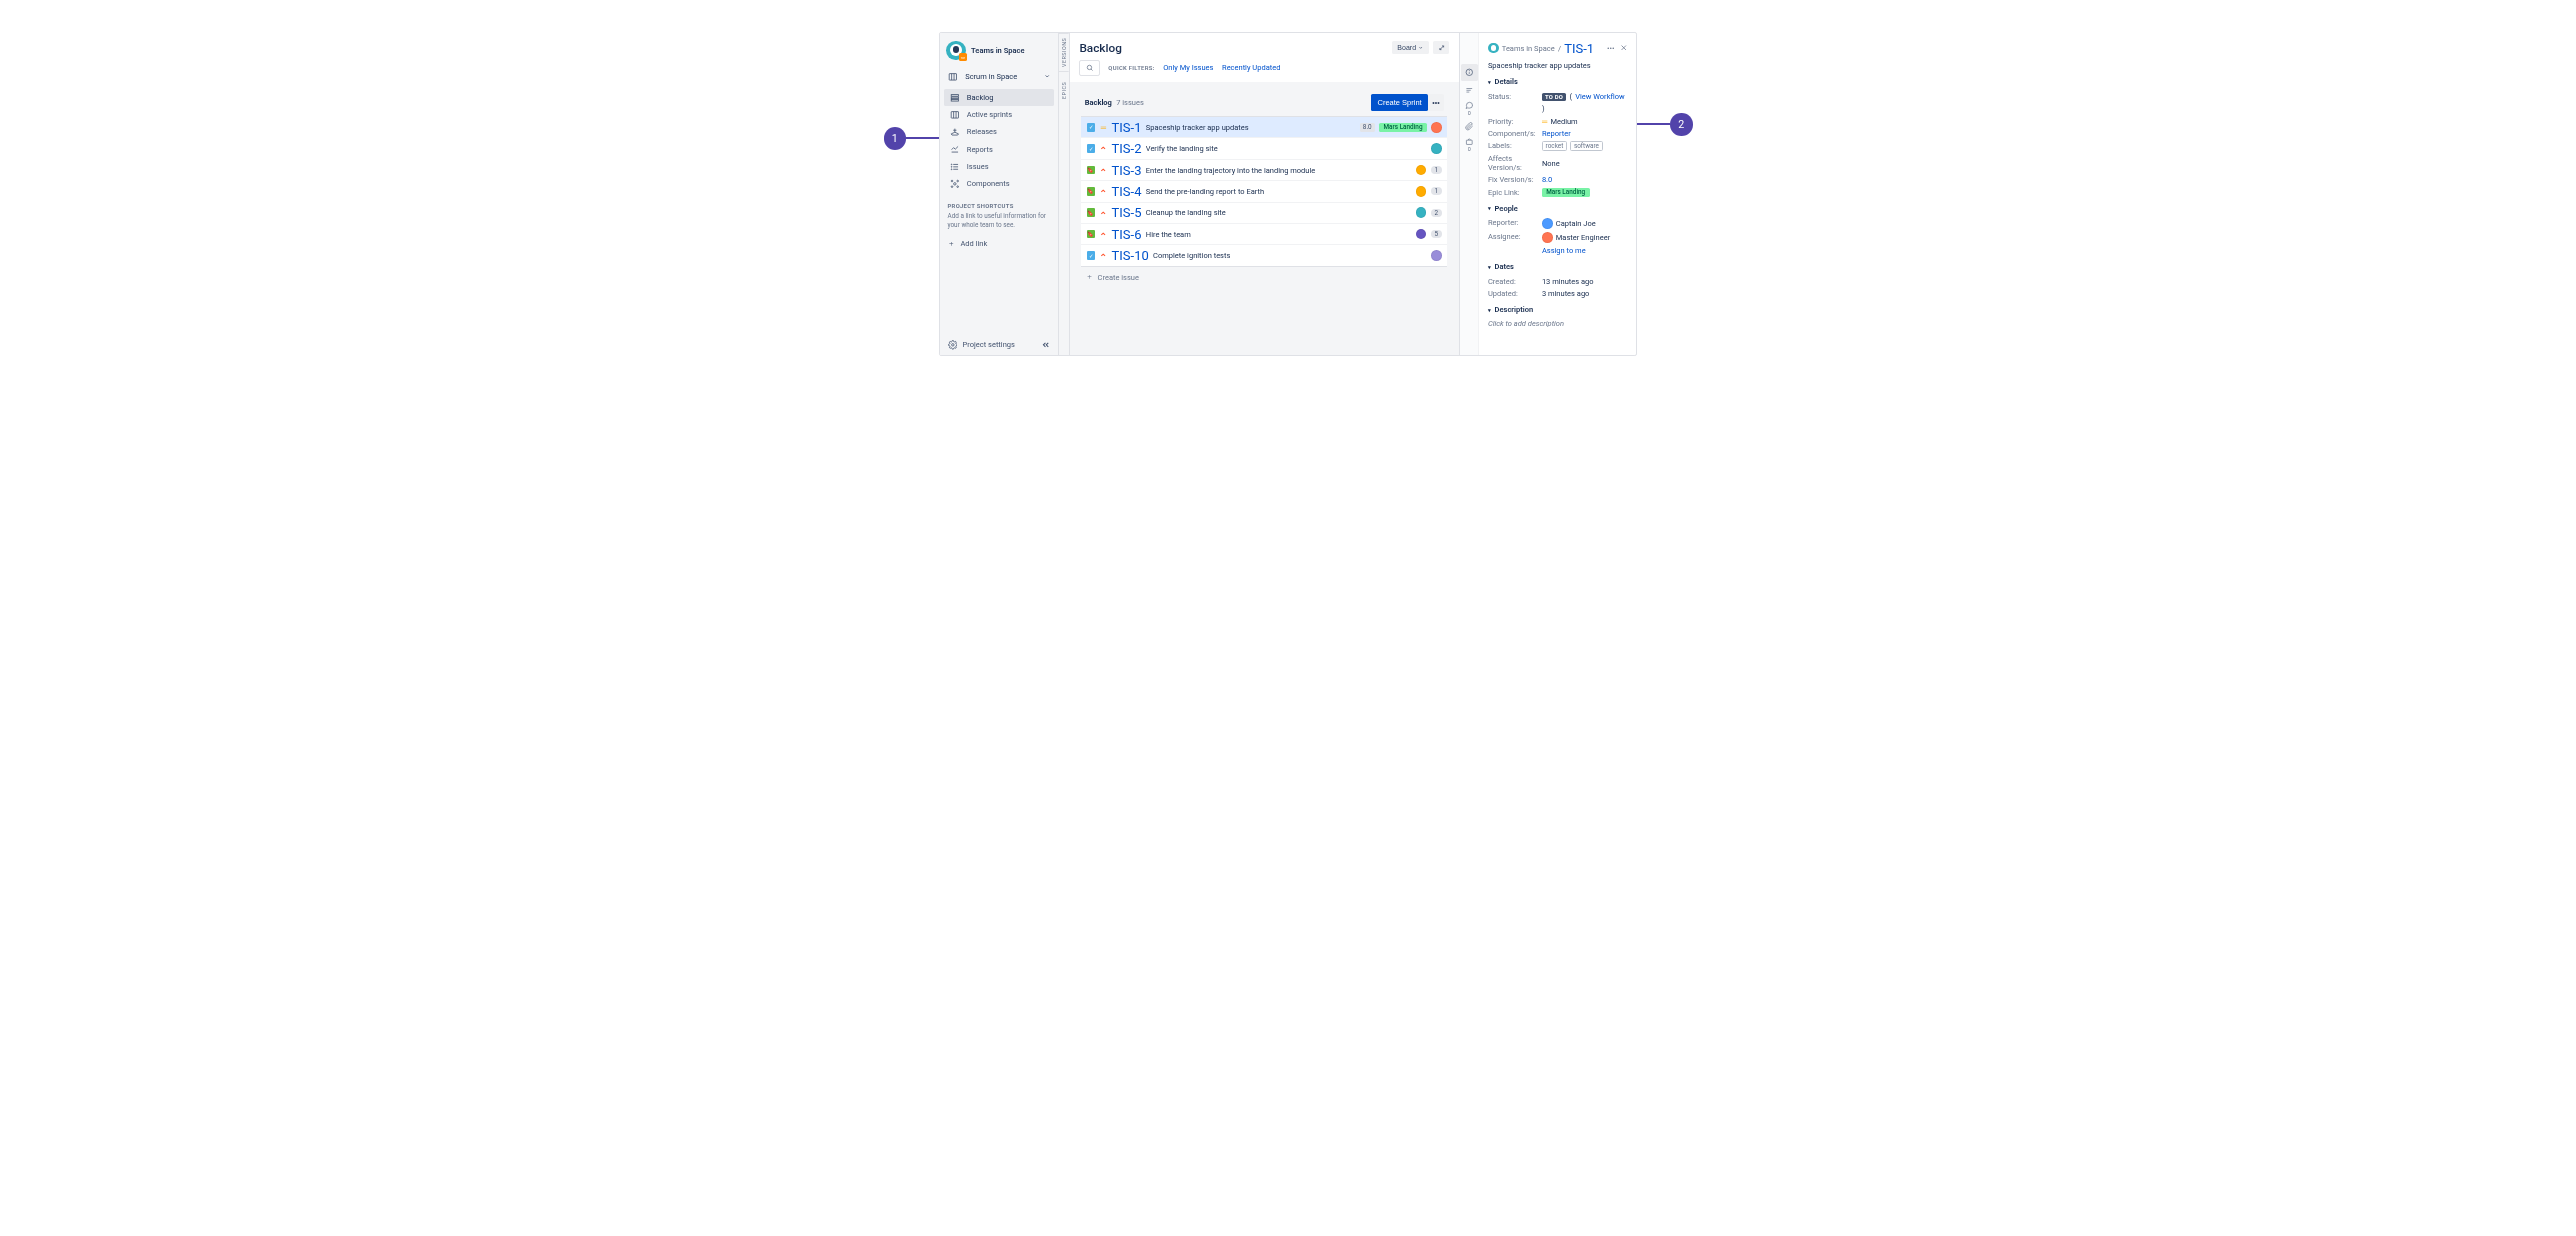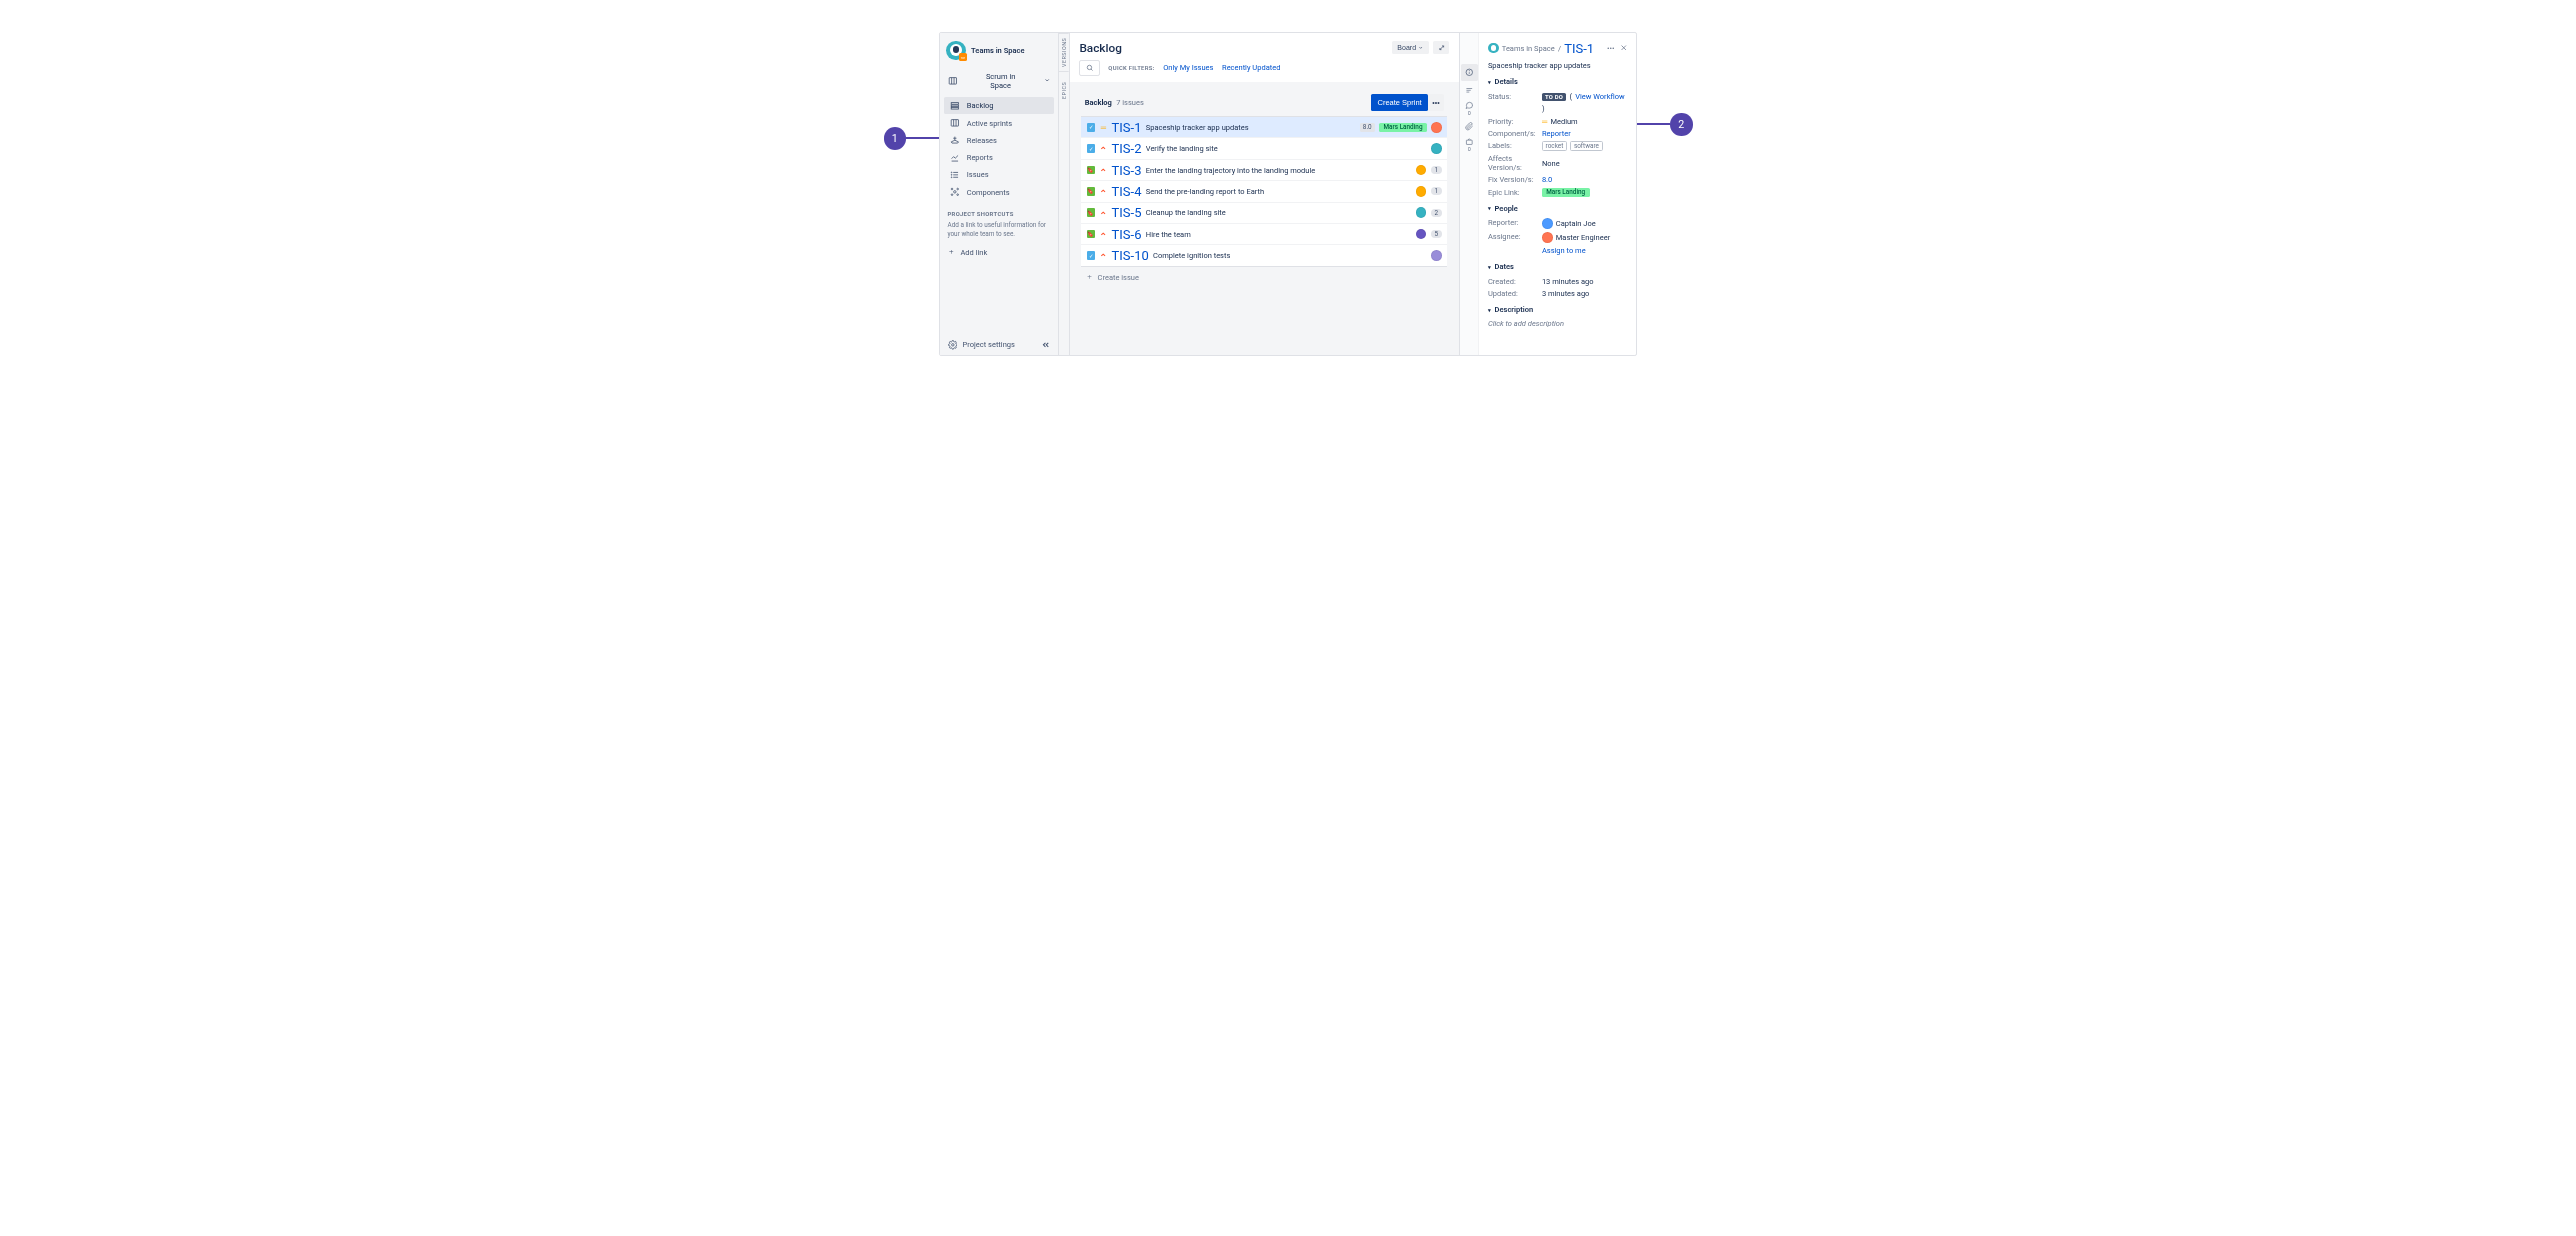--- a/index.html
+++ b/index.html
@@ -8,21 +8,21 @@
 .app { position: relative; display: flex; width: 698px; height: 324px; margin: 0 auto; border: 0.5px solid #dfe1e6; border-radius: 2.1px; overflow: hidden; background: #fff; }
 
 
 .sidebar { width: 119px; background: #f4f5f7; display: flex; flex-direction: column; border-right: 0.5px solid #dfe1e6; }
 .proj-head { display: flex; align-items: center; padding: 7.5px 5.4px 7.5px 6.4px; gap: 5.4px; }
 .proj-logo { width: 19.3px; height: 19.3px; border-radius: 50%; background: #36b2c1; display: flex; align-items: center; justify-content: center; position: relative; }
 .proj-logo::before { content: ""; width: 11.8px; height: 11.8px; background: #fff; border-radius: 50%; }
 .proj-logo::after { content: ""; position: absolute; width: 6.4px; height: 6.4px; background: #253858; border-radius: 50%; top: 5.9px; }
 .proj-logo .badge-dot { position: absolute; bottom: -1.1px; right: -1.1px; width: 7.5px; height: 7.5px; background: #ff8b00; border-radius: 1.6px; display:flex; align-items:center; justify-content:center; color:#fff; font-size:4.3px; font-weight:bold;}
 .proj-title { font-weight: 600; font-size: 7.5px; color: #172b4d; }
-.board-select { display: flex; align-items: center; padding: 4.3px 7.5px; gap: 22px; cursor: pointer; text-align: center; }
+.board-select { display: flex; align-items: center; padding: 4.3px 7.5px; gap: 8px; cursor: pointer; }
 .board-select .chev { margin-left: auto; }
 .nav { padding: 3.2px 4.3px; }
 .nav-item { display: flex; align-items: center; gap: 6.4px; padding: 3.8px 5.4px; border-radius: 1.6px; cursor: pointer; color: #42526e; }
 .nav-item.active { background: #e2e4e9; color: #172b4d; }
 .nav-item .ico { width: 10.7px; display: flex; justify-content: center; color: #42526e; }
 .shortcuts { padding: 7.5px 7.5px 3.2px; }
 .shortcuts h4 { font-size: 5.9px; letter-spacing: 0.3px; color: #6b778c; font-weight: 700; text-transform: uppercase; }
 .shortcuts p { font-size: 6.4px; color: #6b778c; margin-top: 3.2px; line-height: 1.4; }
 .add-link { display: flex; align-items: center; gap: 5.4px; padding: 5.4px 7.5px; color: #42526e; cursor: pointer; }
 .sidebar-footer { margin-top: auto; display: flex; align-items: center; padding: 5.4px 7.5px; gap: 5.4px; color: #42526e; border-top: 0.5px solid transparent; }

